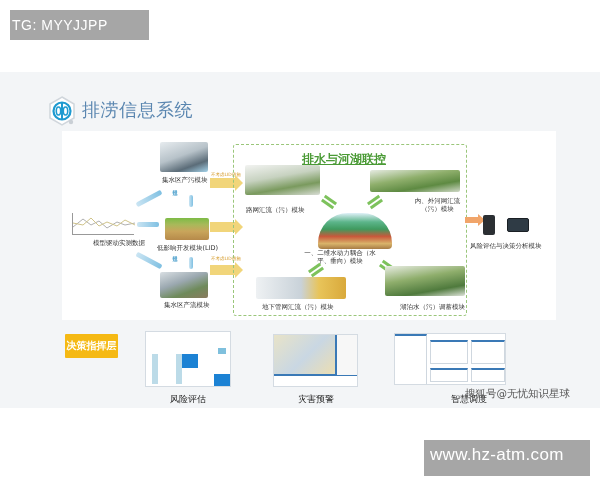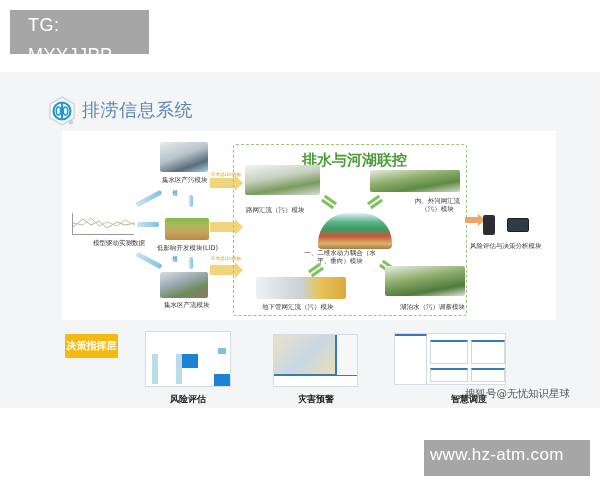--- a/index.html
+++ b/index.html
@@ -1,45 +1,45 @@
 <!DOCTYPE html>
 <html><head>
 <meta charset="utf-8">
 <style>
   * { box-sizing: border-box; margin: 0; padding: 0; }
   body { width: 600px; height: 480px; background: #ffffff; position: relative; overflow: hidden; font-family: "DejaVu Sans", sans-serif; }
   .tag { position: absolute; background: #a6a6a6; color: #fff; font-family: "Liberation Sans", sans-serif; }
-  .tag-top { left: 10px; top: 10px; width: 139px; height: 44px; font-size: 18px; line-height: 30px; padding-left: 18px; letter-spacing: 0.5px; }
+  .tag-top { left: 10px; top: 10px; width: 139px; height: 30px; font-size: 14px; line-height: 30px; padding-left: 2px; letter-spacing: 0.5px; }
   .tag-bottom { left: 424px; top: 440px; width: 166px; height: 36px; font-size: 17px; line-height: 30px; padding-left: 6px; letter-spacing: 0.3px; }
 
   .panel { position: absolute; left: 0; top: 72px; width: 600px; height: 336px; background: #f3f5f7; }
   .logo { position: absolute; left: 47px; top: 96px; width: 30px; height: 30px; }
   .title { position: absolute; left: 82px; top: 98px; font-size: 18px; color: #5a86b0; letter-spacing: 0.5px; }
 
   .card { position: absolute; left: 62px; top: 131px; width: 494px; height: 189px; background: #ffffff; }
   .lbl { position: absolute; font-size: 6.5px; color: #333; white-space: nowrap; }
   .dash-box { position: absolute; left: 233px; top: 144px; width: 234px; height: 172px; border: 1px dashed #9ac67a; border-radius: 3px; }
-  .dash-title { position: absolute; left: 302px; top: 151px; font-size: 15px; color: #4a9a35; font-weight: bold; }
+  .dash-title { position: absolute; left: 302px; top: 151px; font-size: 12px; color: #4a9a35; font-weight: bold; text-decoration: underline; }
 
   .arrow-blue { position: absolute; height: 5px; background: linear-gradient(90deg,#cbe5f3,#7fc0e2); border-radius: 2px; }
   .arrow-yellow { position: absolute; width: 26px; height: 10px; background: #f1d57a; }
   .arrow-yellow::after { content: ""; position: absolute; right: -7px; top: -3px; border-left: 8px solid #f1d57a; border-top: 8px solid transparent; border-bottom: 8px solid transparent; }
   .arrow-orange { position: absolute; left: 465px; top: 217px; width: 14px; height: 6px; background: #f1a56a; }
   .arrow-orange::after { content:""; position:absolute; right:-6px; top:-3px; border-left:7px solid #f1a56a; border-top:6px solid transparent; border-bottom:6px solid transparent; }
   .tiny-tag { position: absolute; font-size: 4.5px; color: #d59a28; line-height: 5px; }
 
   .img { position: absolute; border-radius: 2px; }
   .chart { position: absolute; left: 72px; top: 213px; width: 62px; height: 22px; border-left: 1px solid #999; border-bottom: 1px solid #999; }
 
   .green-arrow { position: absolute; width: 14px; height: 8px; }
   .green-arrow i { position:absolute; left:0; width:14px; height:3px; background:#7dc25c; }
 
   .decision { position: absolute; left: 65px; top: 334px; width: 53px; height: 24px; background: #f5b914; color: #fff; font-size: 10px; font-weight: bold; text-align: center; line-height: 24px; border-radius: 1px; }
   .shot { position: absolute; background: #fff; border: 1px solid #d4dbe2; overflow: hidden; }
-  .cap { position: absolute; font-size: 9px; font-weight: bold; color: #222; }
+  .cap { position: absolute; font-size: 9px; font-weight: normal; color: #222; }
   .watermark { position: absolute; left: 465px; top: 387px; font-size: 10.5px; color: #555; white-space: nowrap; }
 </style>
 </head>
 <body>
 
 <div class="tag tag-top">TG: MYYJJPP</div>
 
 <div class="panel"></div>
 
 <svg class="logo" viewBox="0 0 30 30">

